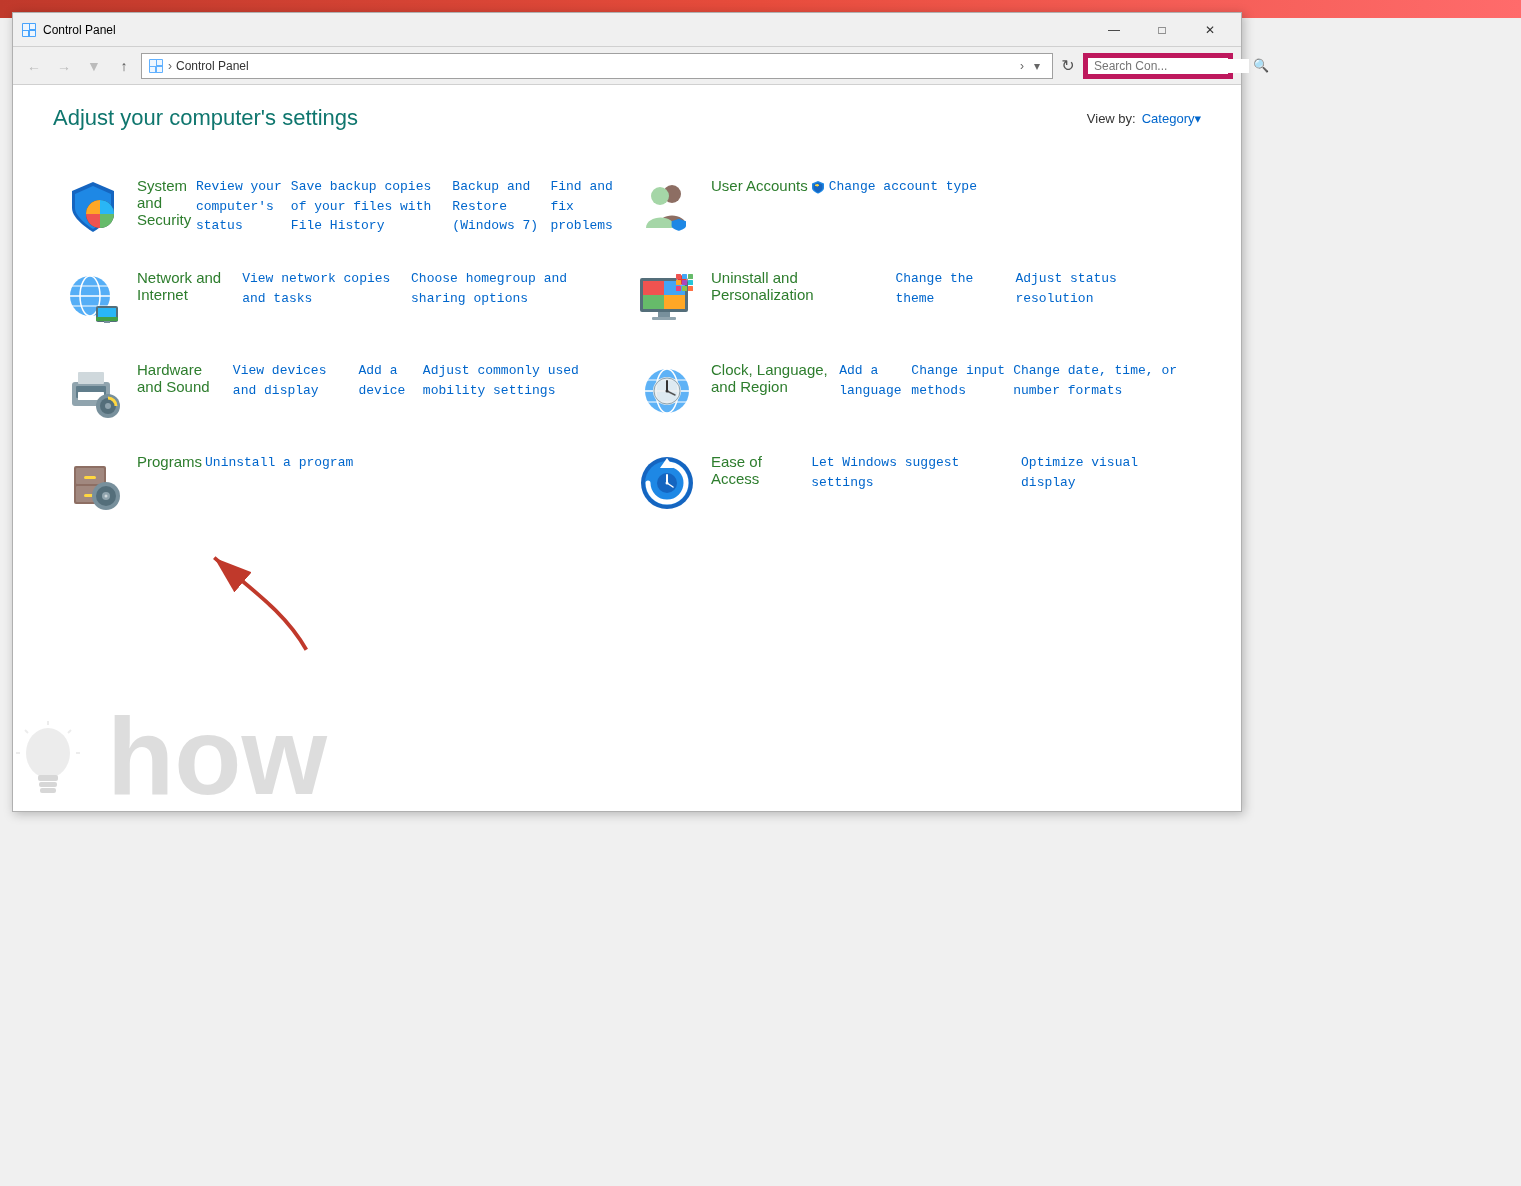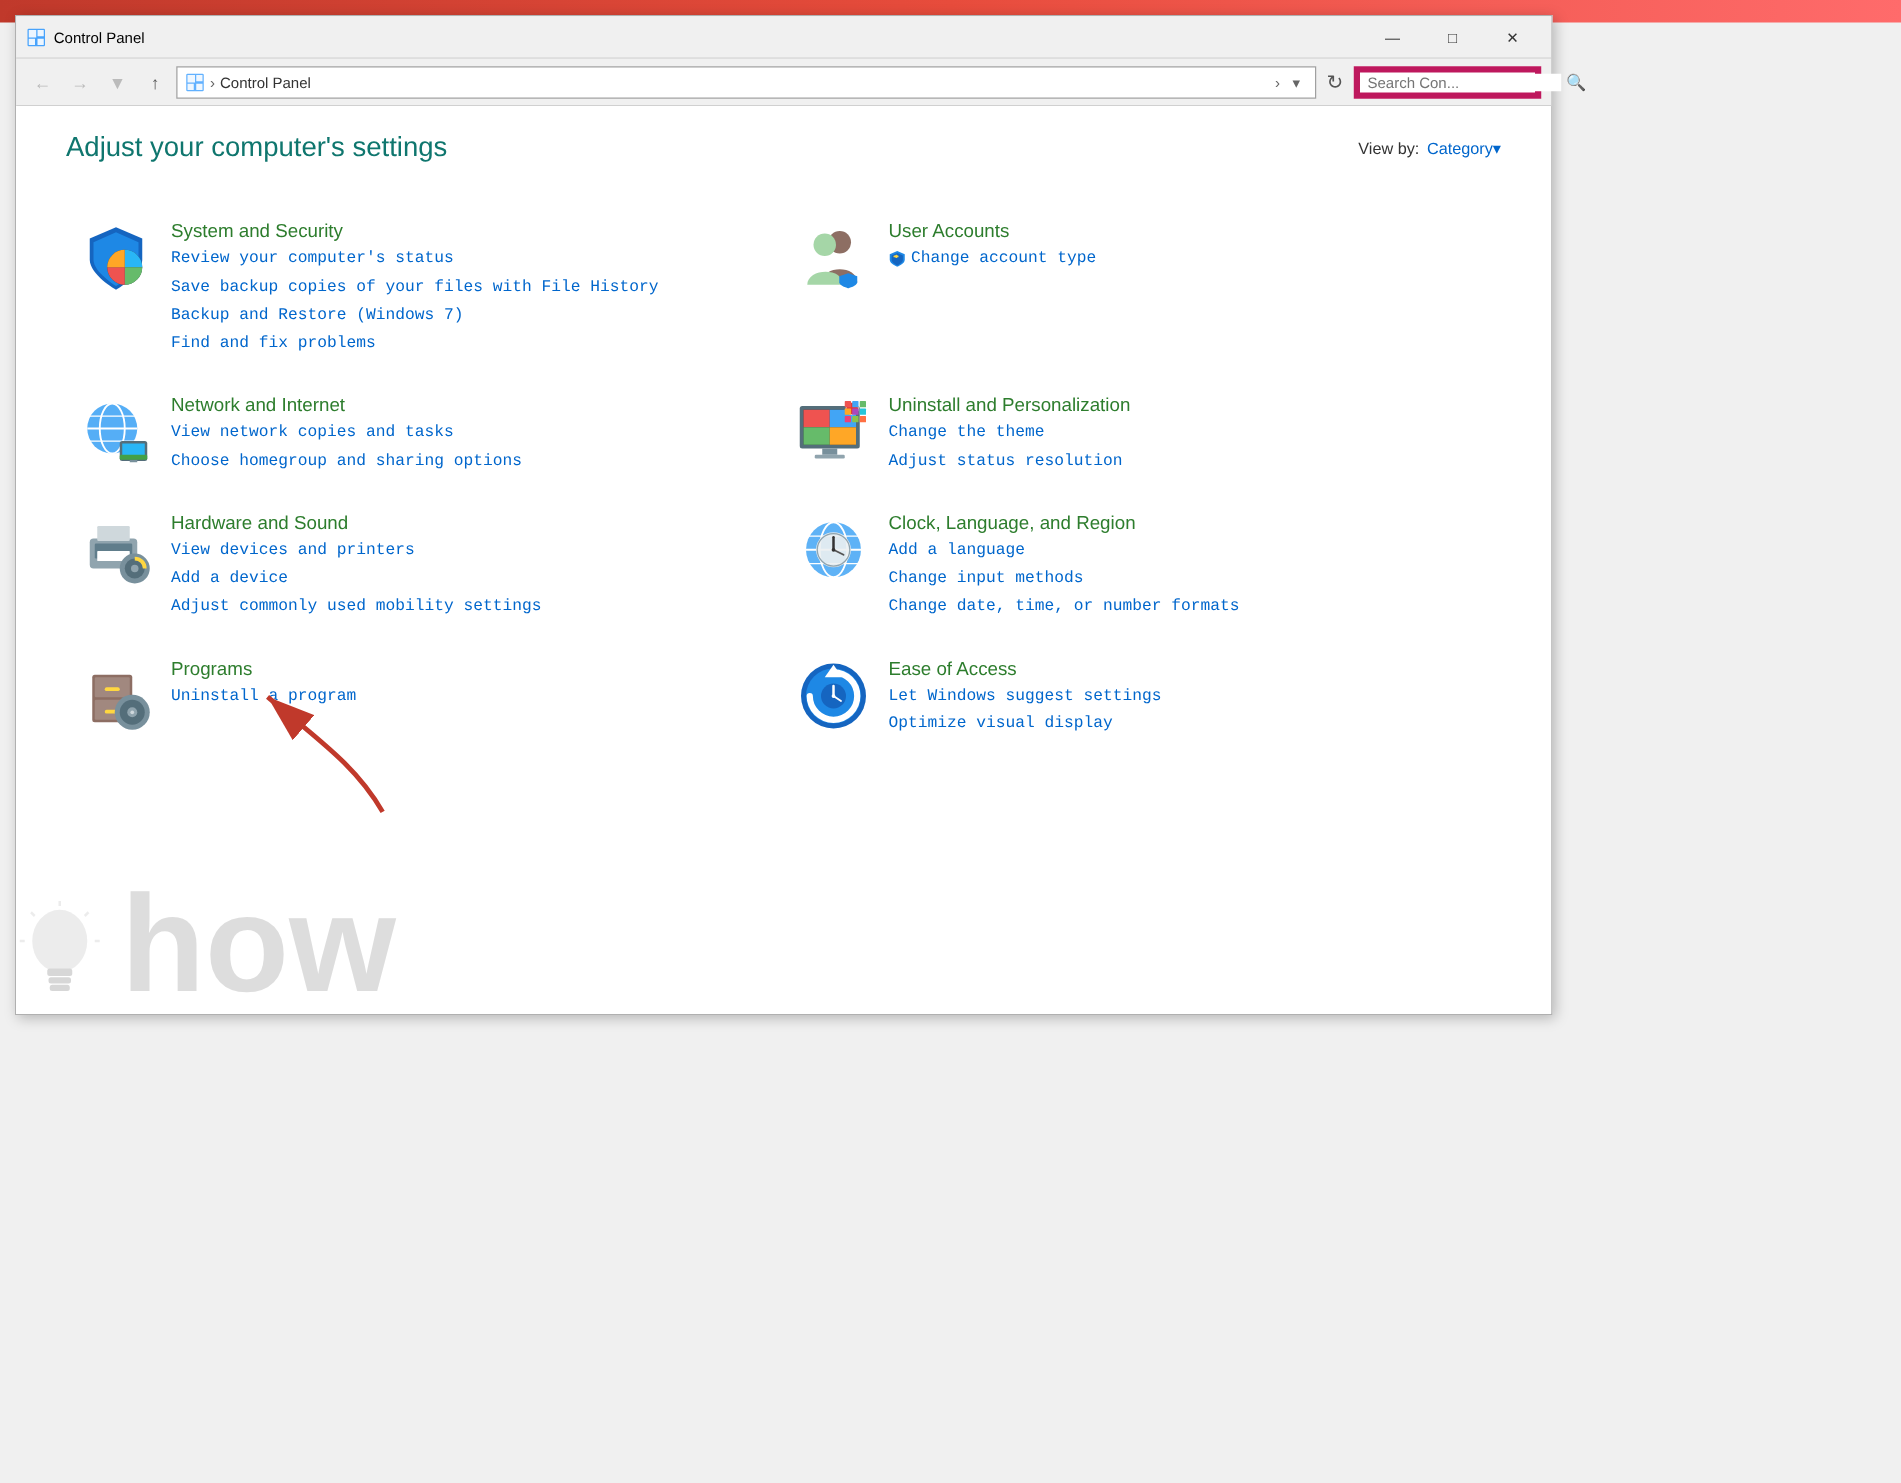--- a/index.html
+++ b/index.html
@@ -220,21 +220,20 @@
       width: 60px;
       height: 60px;
       flex-shrink: 0;
       display: flex;
       align-items: center;
       justify-content: center;
     }
 
     .category-content {
       display: flex;
-      flex-direction: column;
       gap: 3px;
     }
 
     .category-title {
       font-size: 15px;
       color: #2d7d2d;
       font-weight: 400;
       cursor: pointer;
       text-decoration: none;
     }
@@ -248,21 +247,21 @@
       font-family: Liberation Mono, monospace;
     }
 
     
     .watermark {
       position: absolute;
       bottom: 0;
       left: 0;
       display: flex;
       align-items: flex-end;
-      gap: 14px;
+      gap: 24px;
       pointer-events: none;
       z-index: 5;
       justify-content: center;
     }
 
     .watermark-text {
       font-size: 120px;
       font-weight: 900;
       color: rgba(180,180,180,0.5);
       line-height: 1;
@@ -472,21 +471,21 @@
 
             <circle cx="44" cy="44" r="12" fill="#78909c"></circle>
             <circle cx="44" cy="44" r="8" fill="#546e7a"></circle>
             <circle cx="44" cy="44" r="3" fill="#90a4ae"></circle>
 
             <path d="M44 36 A8 8 0 0 1 52 44" stroke="#ffd740" stroke-width="3" fill="none"></path>
           </svg>
         </div>
         <div class="category-content">
           <a class="category-title">Hardware and Sound</a>
-          <a class="category-link">View devices and printers</a>
+          <a class="category-link">View devices and display</a>
           <a class="category-link">Add a device</a>
           <a class="category-link">Adjust commonly used mobility settings</a>
         </div>
       </div>
 
       <div class="category-item">
         <div class="category-icon">
           <svg width="58" height="58" viewBox="0 0 58 58">
 
             <circle cx="29" cy="29" r="22" fill="#42a5f5" opacity="0.85"></circle>

